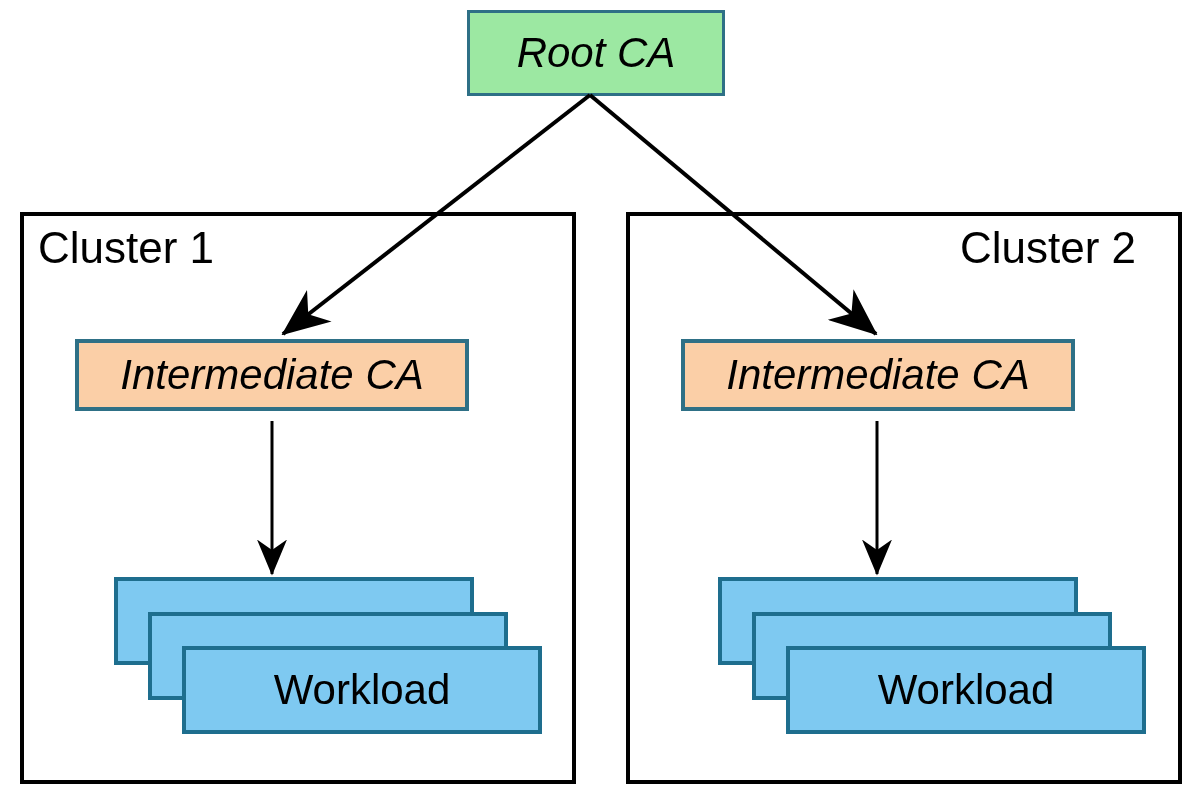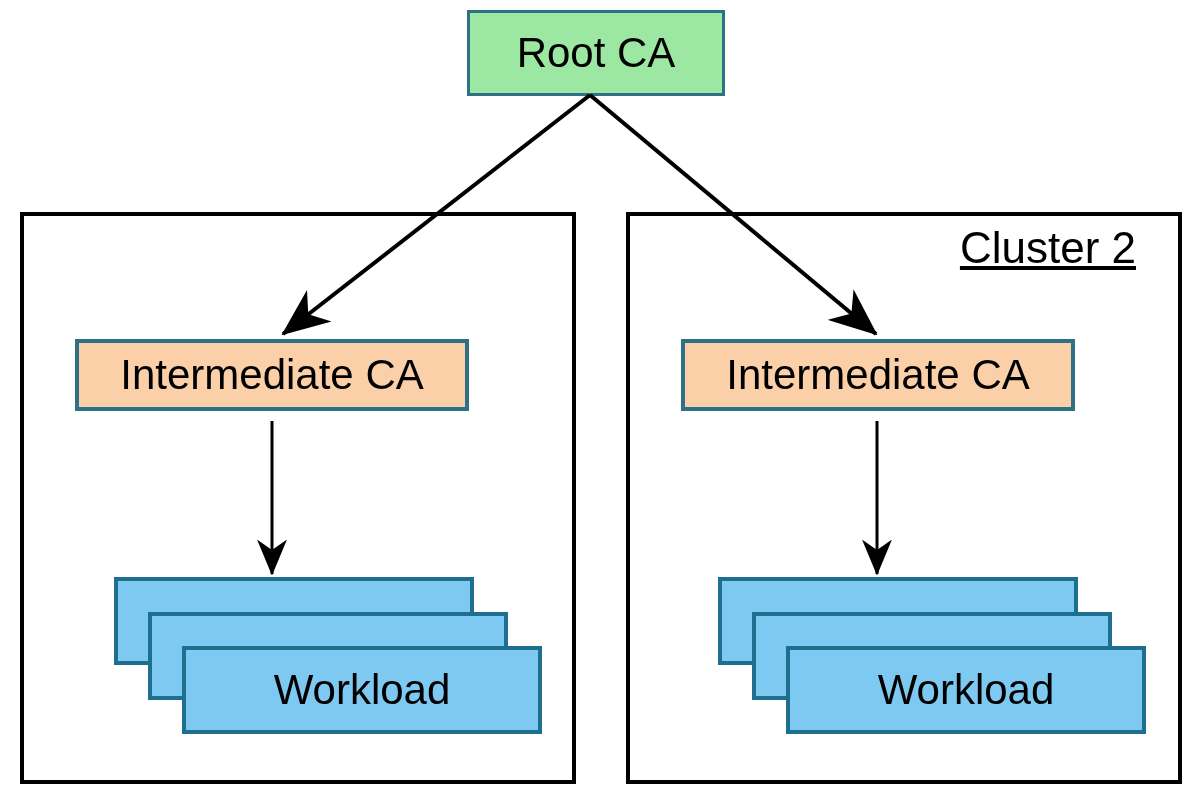--- a/index.html
+++ b/index.html
@@ -14,40 +14,40 @@
     --annotation-fill:#ffffff;
   }
   html,body{margin:0;padding:0;background:#ffffff;}
   .canvas{
     position:relative;width:1200px;height:795px;background:#ffffff;overflow:hidden;
     font-family:"Liberation Sans",sans-serif;color:#000;
   }
   .arrows{position:absolute;left:0;top:0;width:1200px;height:795px;z-index:5;pointer-events:none;color:var(--arrow-color);}
   .node{
     position:absolute;display:flex;align-items:center;justify-content:center;
-    box-sizing:border-box;font-size:42px;line-height:1;white-space:nowrap;
+    box-sizing:border-box;font-size:42px;line-height:1;white-space:nowrap;font-style:italic;
   }
   .root-ca{
     left:467px;top:10px;width:258px;height:86px;
     background:var(--root-ca-fill);border:3px solid var(--box-border-teal);z-index:2;
   }
   .annotation{
     position:absolute;left:186px;top:122px;font-size:29px;line-height:1.2;white-space:nowrap;
     color:var(--annotation-fill);-webkit-text-stroke:1.2px var(--annotation-outline);
     text-shadow:0 0 1px var(--annotation-outline);z-index:2;
   }
   .cluster{
     position:absolute;top:212px;width:556px;height:572px;box-sizing:border-box;
     background:#ffffff;border:4px solid var(--cluster-border);z-index:1;
   }
   .cluster-1{left:20px;}
   .cluster-2{left:626px;}
   .cluster-label{position:absolute;font-size:44px;line-height:1;white-space:nowrap;}
   .cluster-label.tl{left:14px;top:10px;}
-  .cluster-label.tr{right:42px;top:10px;text-decoration:underline;}
+  .cluster-label.tr{right:42px;top:10px;}
   .intermediate{
     left:51px;top:123px;width:394px;height:72px;
     background:var(--intermediate-fill);border:4px solid var(--box-border-teal);z-index:2;
   }
   .workload-box{
     position:absolute;width:360px;height:88px;box-sizing:border-box;
     background:var(--workload-fill);border:4px solid var(--workload-border);
     display:flex;align-items:center;justify-content:center;font-size:42px;line-height:1;
   }
   .wl-back{left:90px;top:361px;z-index:2;}
@@ -73,20 +73,21 @@
     <line x1="272" y1="421" x2="272" y2="574" stroke="currentColor" stroke-width="3" marker-end="url(#stealth)"></line>
     <line x1="877" y1="421" x2="877" y2="574" stroke="currentColor" stroke-width="3" marker-end="url(#stealth)"></line>
   </svg>
 
   <div class="node root-ca">
     <span>Root CA</span>
   </div>
 
 
   <div class="cluster cluster-1">
+    <div class="cluster-label tl">Cluster 1</div>
 
     <div class="node intermediate">
       <span>Intermediate CA</span>
     </div>
 
     <div class="workload-stack">
       <div class="workload-box wl-back"></div>
       <div class="workload-box wl-mid"></div>
       <div class="workload-box wl-front">
         <span>Workload</span>

